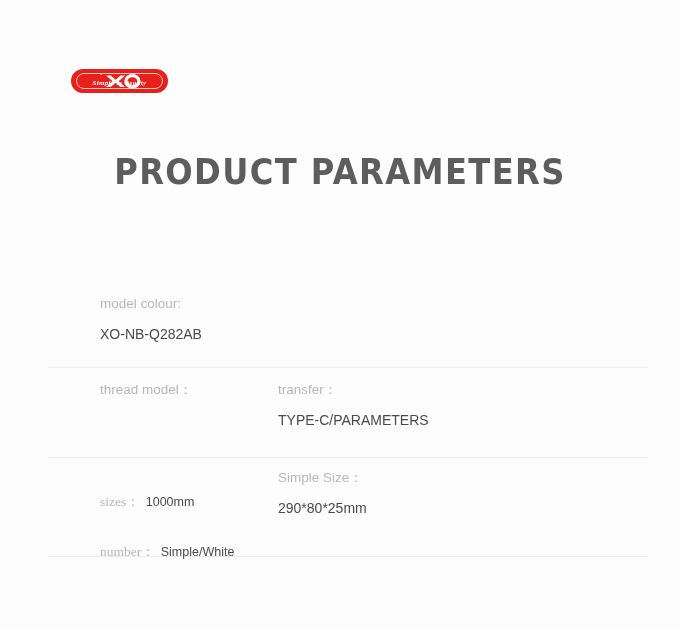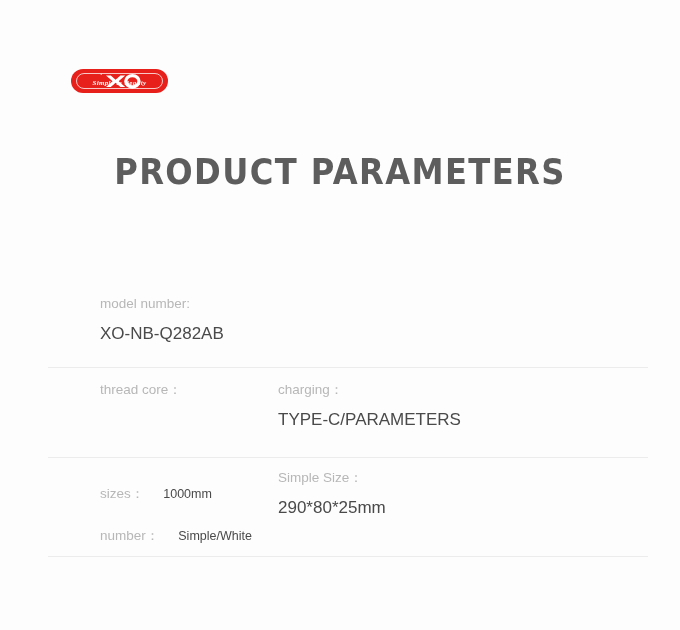--- a/index.html
+++ b/index.html
@@ -104,39 +104,39 @@
 
   .field-label {
     color: #b7b7b7;
     font-size: 13.5px;
     line-height: 18px;
     font-weight: normal;
     white-space: nowrap;
   }
   .field-value {
     color: #4a4a4a;
-    font-size: 17px;
+    font-size: 14px;
     line-height: 16px;
     margin-top: 13px;
   }
   .field-value.tight {
     line-height: 13.5px;
     margin-top: 12px;
   }
 
   
   .inline-pair {
     display: flex;
     align-items: baseline;
     white-space: nowrap;
   }
   .inline-pair + .inline-pair { margin-top: 21px; }
-  .inline-pair .field-label { margin-right: 19px; }
+  .inline-pair .field-label { margin-right: 6px; font-family: Liberation Serif, serif; }
   .inline-pair .field-value {
-    margin-top: 4px;
+    margin-top: 12px;
     font-size: 12.5px;
   }
   .r3 .col-left { padding-top: 24px; }
   .r3 .col-right { padding-top: 11px; }
 </style>
 </head>
 <body>
 
 <div class="logo-wrap">
   <div class="logo-pill"></div>
@@ -152,31 +152,31 @@
   </svg>
   <div class="logo-tagline">Simple Is Beauty</div>
 </div>
 
 <div class="page-title">PRODUCT PARAMETERS</div>
 
 <div class="spec-table">
 
   <div class="spec-row r1">
     <div class="col col-left">
-      <div class="field-label">model number:</div>
+      <div class="field-label">model colour:</div>
       <div class="field-value">XO-NB-Q282AB</div>
     </div>
   </div>
 
   <div class="spec-row r2">
     <div class="col col-left">
-      <div class="field-label">thread core：</div>
+      <div class="field-label">thread model：</div>
     </div>
     <div class="col col-right">
-      <div class="field-label">charging：</div>
+      <div class="field-label">transfer：</div>
       <div class="field-value">TYPE-C/PARAMETERS</div>
     </div>
   </div>
 
   <div class="spec-row r3">
     <div class="col col-left">
       <div class="inline-pair">
         <span class="field-label">sizes：</span>
         <span class="field-value">1000mm</span>
       </div>

